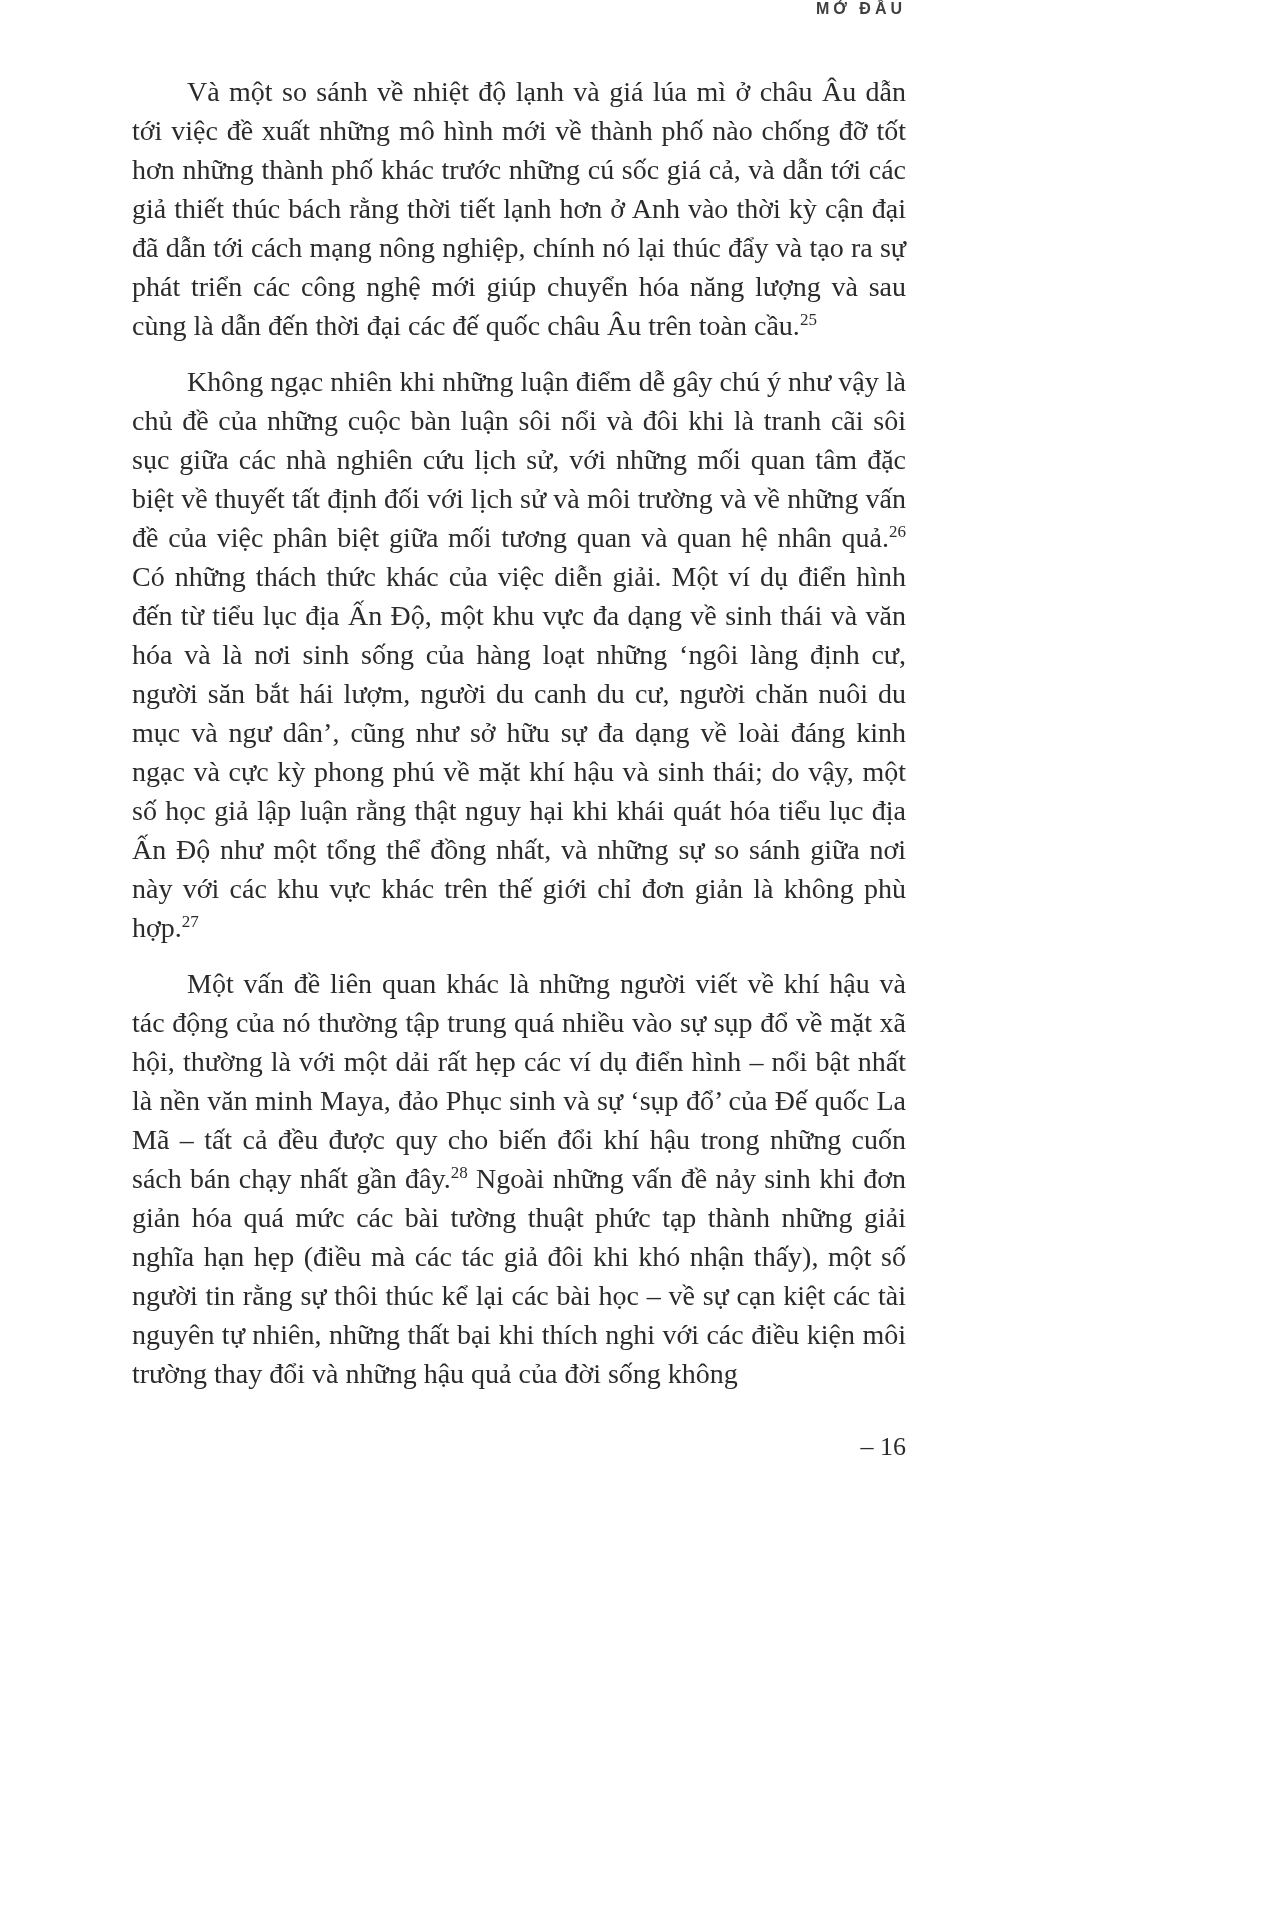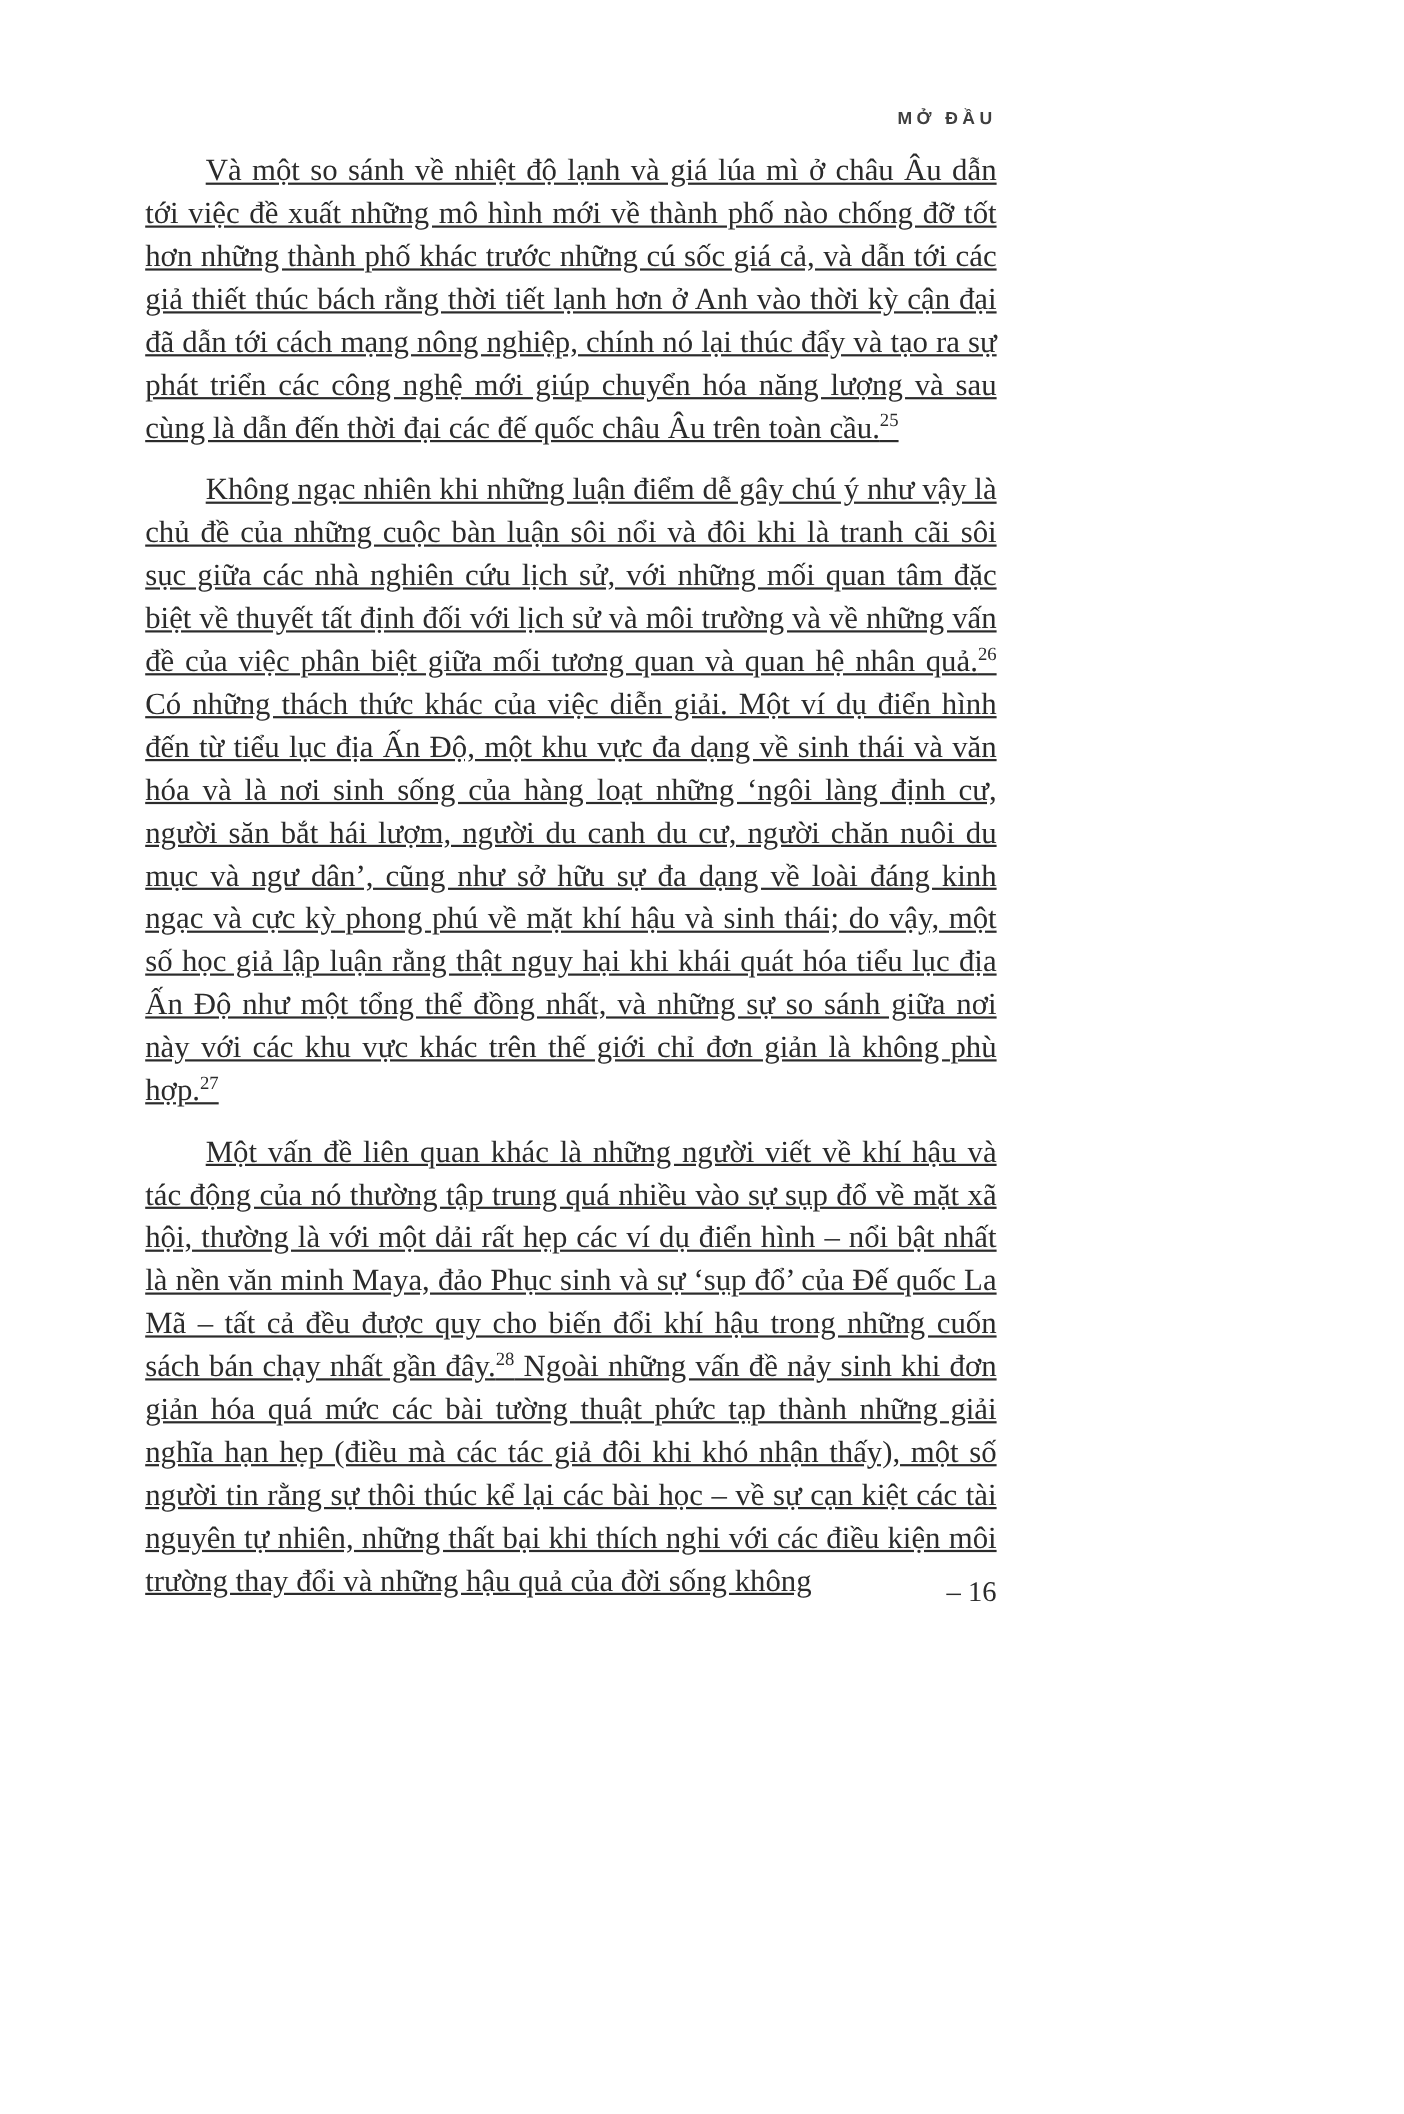--- a/index.html
+++ b/index.html
@@ -16,31 +16,29 @@
     color: #2b2b2b;
     overflow: hidden;
   }
   .text-column {
     position: absolute;
     left: 132px;
     top: 0;
     width: 774px;
   }
   .running-head {
-    margin-top: 100px;
     text-align: right;
     font-family: "Liberation Sans", "DejaVu Sans", sans-serif;
     font-size: 16px;
     letter-spacing: 4px;
     color: #3f3f3f;
     font-weight: 600;
   }
   .body-text {
-    margin-top: 18px;
-    text-decoration: underline;
+    margin-top: 54px;
   }
   .para {
     margin: 0 0 17px 0;
     font-size: 28px;
     line-height: 39px;
     text-align: justify;
     text-indent: 55px;
     color: #2b2b2b;
   }
   .para sup {

